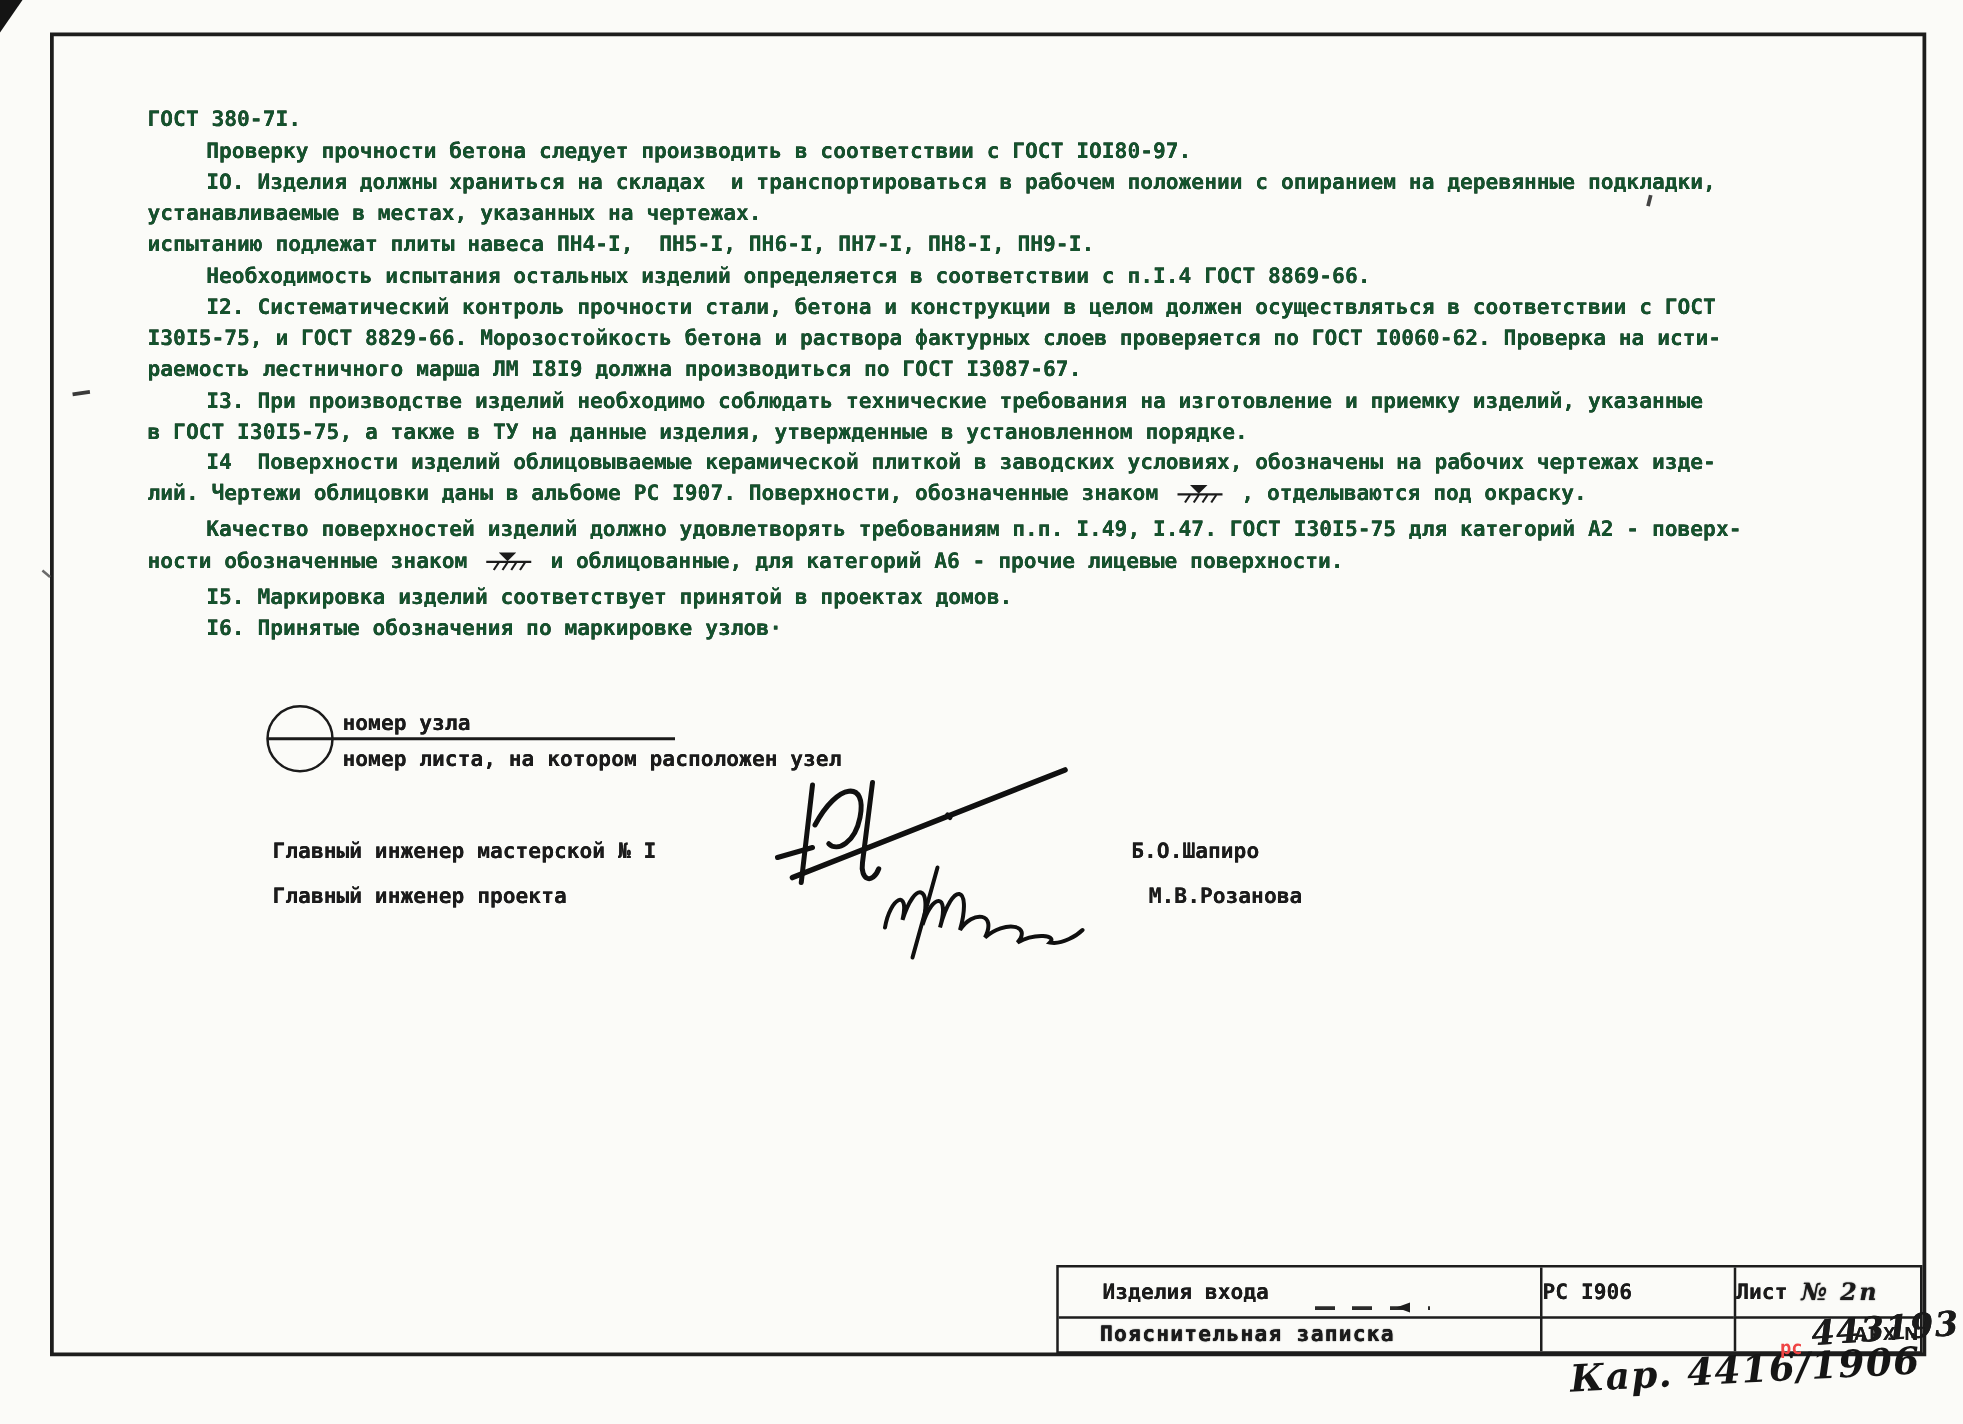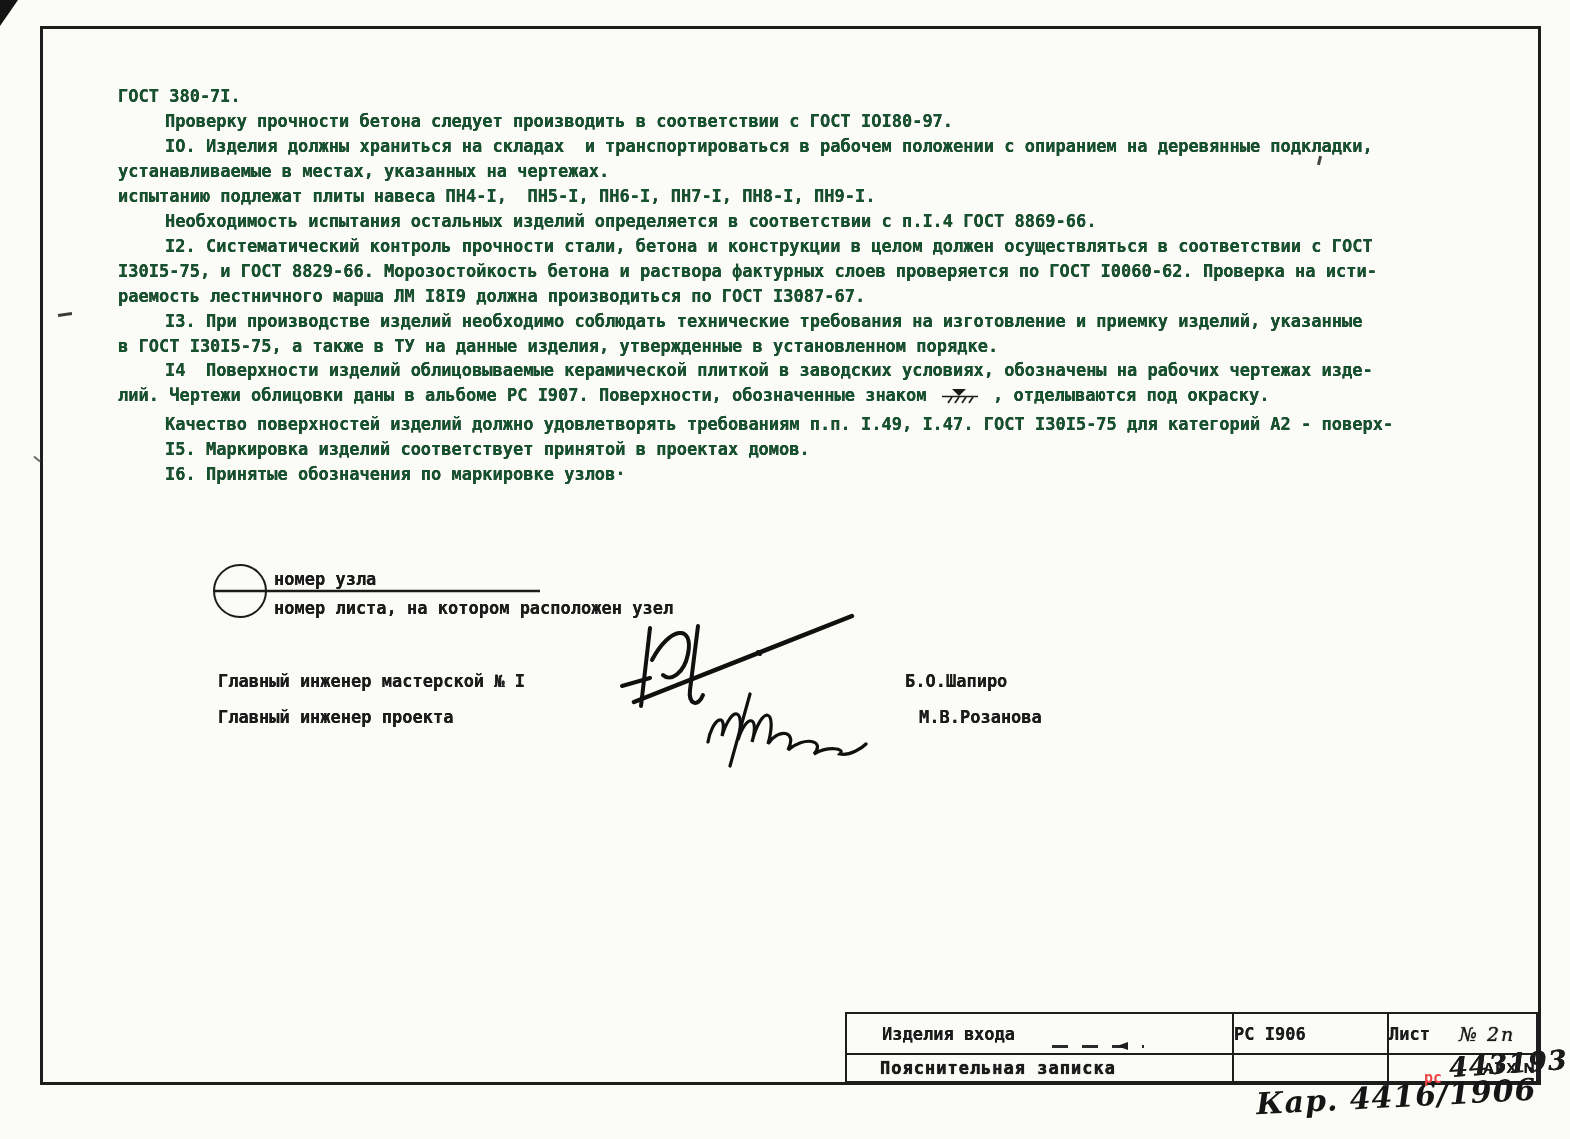--- a/index.html
+++ b/index.html
@@ -67,21 +67,21 @@
   .tb-cell{
     box-sizing:border-box;position:relative;
     display:flex;align-items:center;
     font:700 17px/20px "DejaVu Sans Mono",monospace;color:#1b1b1b;text-shadow:0 0 .4px #1b1b1b;
   }
   .tb-c2,.tb-c3{border-left:2.5px solid #1d1d1d;justify-content:flex-start;}
   .tb-r2{border-top:2.5px solid #1d1d1d;}
   .tb-product{padding-left:35px;}
   .tb-doctype{padding-left:33px;letter-spacing:1px;text-shadow:0 0 1px #1b1b1b,0 0 .5px #1b1b1b;}
   .sheetno{
-    margin-left:29px;font-family:"DejaVu Serif",serif;font-style:italic;font-weight:400;
+    margin-left:11px;font-family:"DejaVu Serif",serif;font-style:italic;font-weight:700;
     font-size:19px;letter-spacing:2px;text-shadow:0 0 1px #111;
   }
   .archcell{justify-content:flex-end;padding-left:8px;}
   .archlabel{font:700 15px/16px "Liberation Sans",sans-serif;letter-spacing:1.5px;}
   .archno{
     position:absolute;left:60px;top:-6px;
     font:italic 700 27px/30px "DejaVu Serif",serif;letter-spacing:1px;
     transform:rotate(-4deg);text-shadow:0 0 .5px #111;
   }
   .dashmark{position:absolute;left:205px;top:-11px;width:92px;height:6px;}
@@ -130,20 +130,28 @@
       <div class="tline ind"><span>I4  Поверхности изделий облицовываемые керамической плиткой в заводских условиях, обозначены на рабочих чертежах изде-</span></div>
       <div class="tline"><span>лий. Чертежи облицовки даны в альбоме РС I907. Поверхности, обозначенные знаком </span><span class="smark"><svg width="42" height="19" viewBox="0 0 42 19">
             <polygon points="13,3 27,3 20,10"></polygon>
             <line x1="3" y1="10.5" x2="39" y2="10.5"></line>
             <line x1="13" y1="11" x2="9" y2="17"></line>
             <line x1="20" y1="11" x2="16" y2="17"></line>
             <line x1="27" y1="11" x2="23" y2="17"></line>
             <line x1="34" y1="11" x2="30" y2="17"></line>
           </svg></span><span> , отделываются под окраску.</span></div>
       <div class="tline ind"><span>Качество поверхностей изделий должно удовлетворять требованиям п.п. I.49, I.47. ГОСТ I30I5-75 для категорий А2 - поверх-</span></div>
+      <div class="tline"><span>ности обозначенные знаком </span><span class="smark"><svg width="42" height="19" viewBox="0 0 42 19">
+            <polygon points="13,3 27,3 20,10"></polygon>
+            <line x1="3" y1="10.5" x2="39" y2="10.5"></line>
+            <line x1="13" y1="11" x2="9" y2="17"></line>
+            <line x1="20" y1="11" x2="16" y2="17"></line>
+            <line x1="27" y1="11" x2="23" y2="17"></line>
+            <line x1="34" y1="11" x2="30" y2="17"></line>
+          </svg></span><span> и облицованные, для категорий А6 - прочие лицевые поверхности.</span></div>
       <div class="tline ind"><span>I5. Маркировка изделий соответствует принятой в проектах домов.</span></div>
       <div class="tline ind"><span>I6. Принятые обозначения по маркировке узлов·</span></div>
     </div>
 
   <div class="legend">
     <svg width="345" height="66" viewBox="0 0 345 66">
       <circle cx="30" cy="31" r="26"></circle>
       <line x1="4" y1="31" x2="330" y2="31"></line>
     </svg>
     <div class="legend-top">номер узла</div>

